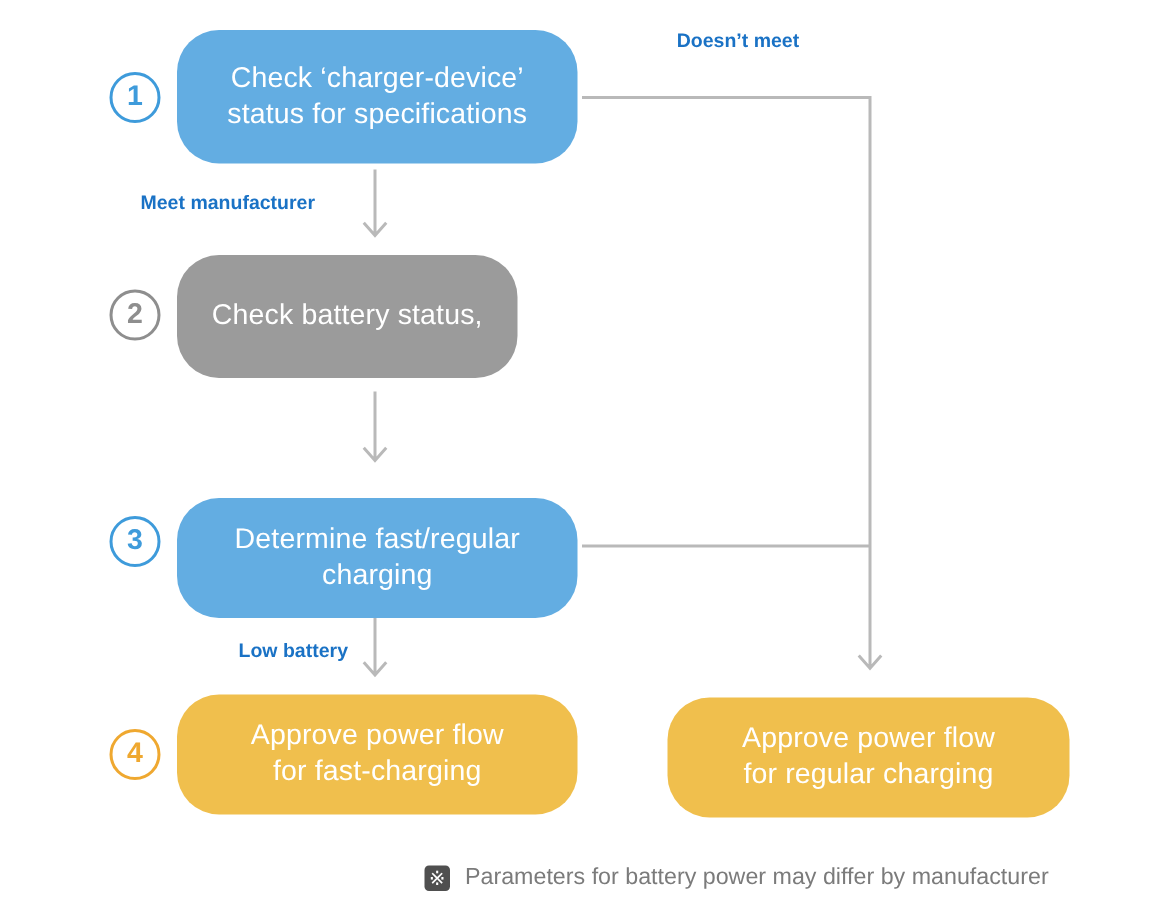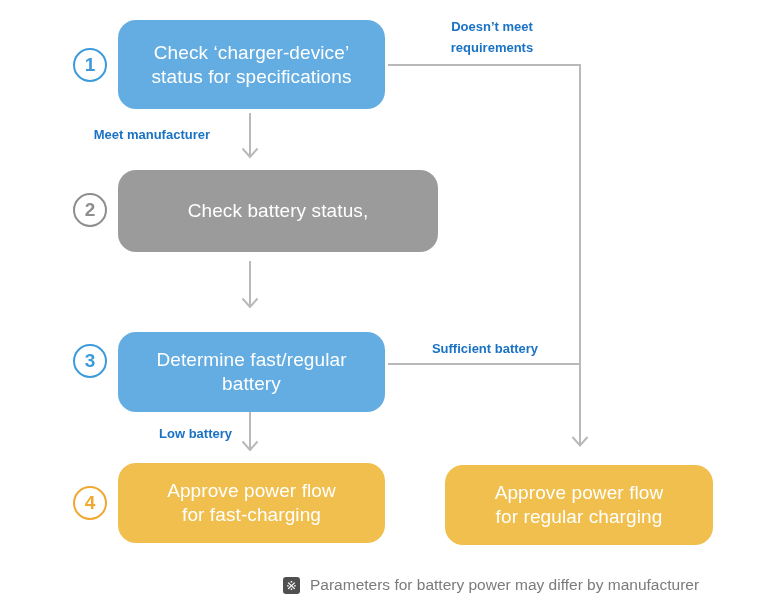--- a/index.html
+++ b/index.html
@@ -8,29 +8,29 @@
     --label-blue:#1A72C5; --connector-gray:#B9B9B9;
   }
   html,body{margin:0;padding:0;background:#fff;}
   .canvas{
     position:relative;width:768px;height:610px;background:#ffffff;
     font-family:"Liberation Sans","DejaVu Sans",sans-serif;overflow:hidden;
   }
   .connectors{position:absolute;left:0;top:0;width:768px;height:610px;}
   .conn{stroke:var(--connector-gray);stroke-width:2;fill:none;}
   .flow-box{
-    position:absolute;border-radius:18px;color:#fff;
+    position:absolute;border-radius:28px;color:#fff;
     display:flex;flex-direction:column;align-items:center;justify-content:center;
     font-size:19px;line-height:24px;text-align:center;letter-spacing:.1px;
   }
   .box-blue{background:var(--box-blue);}
   .box-gray{background:var(--box-gray);}
   .box-yellow{background:var(--box-yellow);text-align:center;}
   .b1{left:118px;top:20px;width:267px;height:89px;}
-  .b2{left:118px;top:170px;width:320px;height:82px;gap:16px;}
+  .b2{left:118px;top:170px;width:227px;height:82px;gap:16px;}
   .b3{left:118px;top:332px;width:267px;height:80px;}
   .b4{left:118px;top:463px;width:267px;height:80px;}
   .b5{left:445px;top:465px;width:268px;height:80px;}
   .step-badge{
     position:absolute;width:34px;height:34px;border-radius:50%;box-sizing:border-box;
     border:2px solid;display:flex;align-items:center;justify-content:center;
     font-size:19px;font-weight:600;background:#fff;
   }
   .s1{left:73px;top:48px;border-color:var(--step-blue);color:var(--step-blue);}
   .s2{left:73px;top:193px;border-color:var(--step-gray);color:var(--step-gray);}
@@ -75,39 +75,37 @@
     <span>Check ‘charger-device’</span>
     <span>status for specifications</span>
   </div>
 
   <div class="flow-box box-gray b2">
     <span>Check battery status,</span>
   </div>
 
   <div class="flow-box box-blue b3">
     <span>Determine fast/regular</span>
-    <span>battery</span>
+    <span>charging</span>
   </div>
 
   <div class="flow-box box-yellow b4">
     <span>Approve power flow</span>
     <span>for fast-charging</span>
   </div>
 
   <div class="flow-box box-yellow b5">
     <span>Approve power flow</span>
     <span>for regular charging</span>
   </div>
 
   <div class="edge-label lbl-doesnt">
     <div>Doesn’t meet</div>
-    <div>requirements</div>
   </div>
   <div class="edge-label lbl-meet">Meet manufacturer</div>
-  <div class="edge-label lbl-sufficient">Sufficient battery</div>
   <div class="edge-label lbl-low">Low battery</div>
 
   <div class="footnote">
     <span class="footnote-marker">※</span>
     <span>Parameters for battery power may differ by manufacturer</span>
   </div>
 
 </div>
 
 </body></html>

